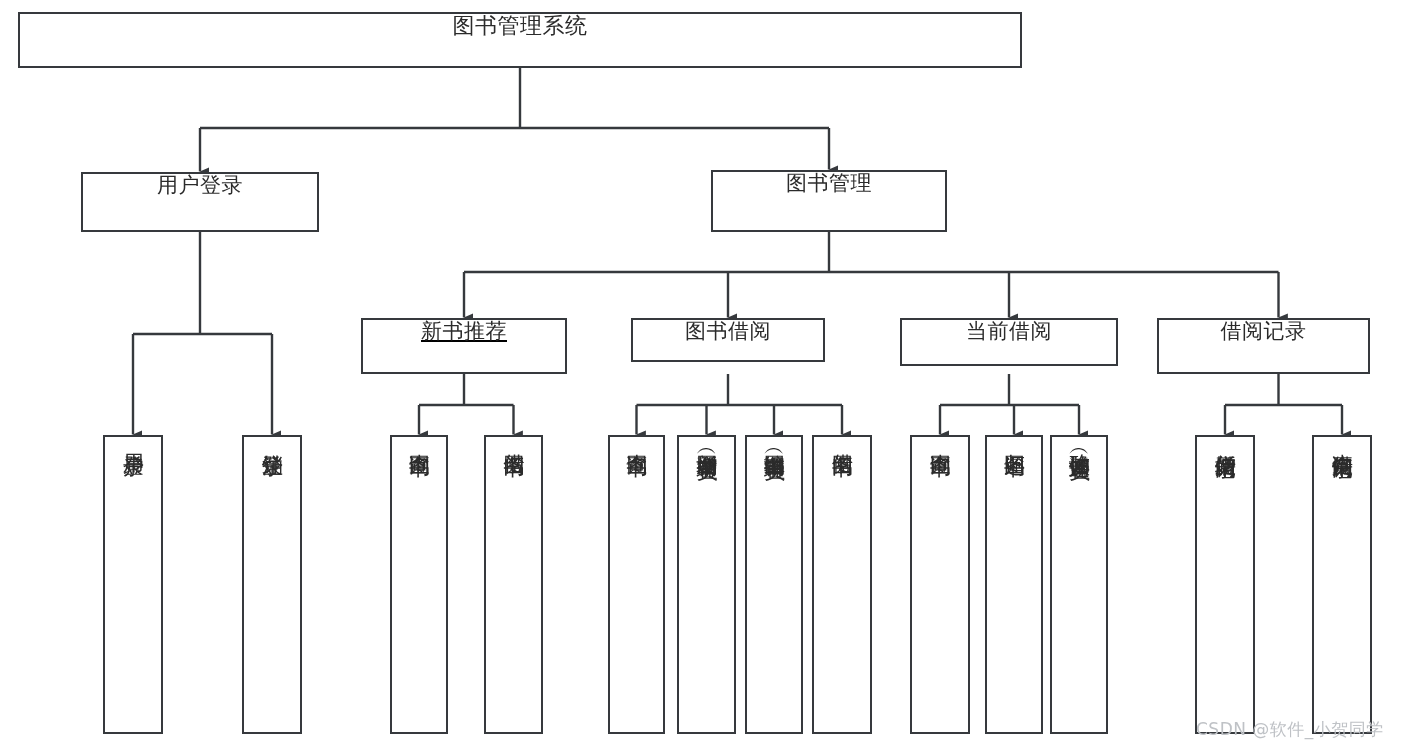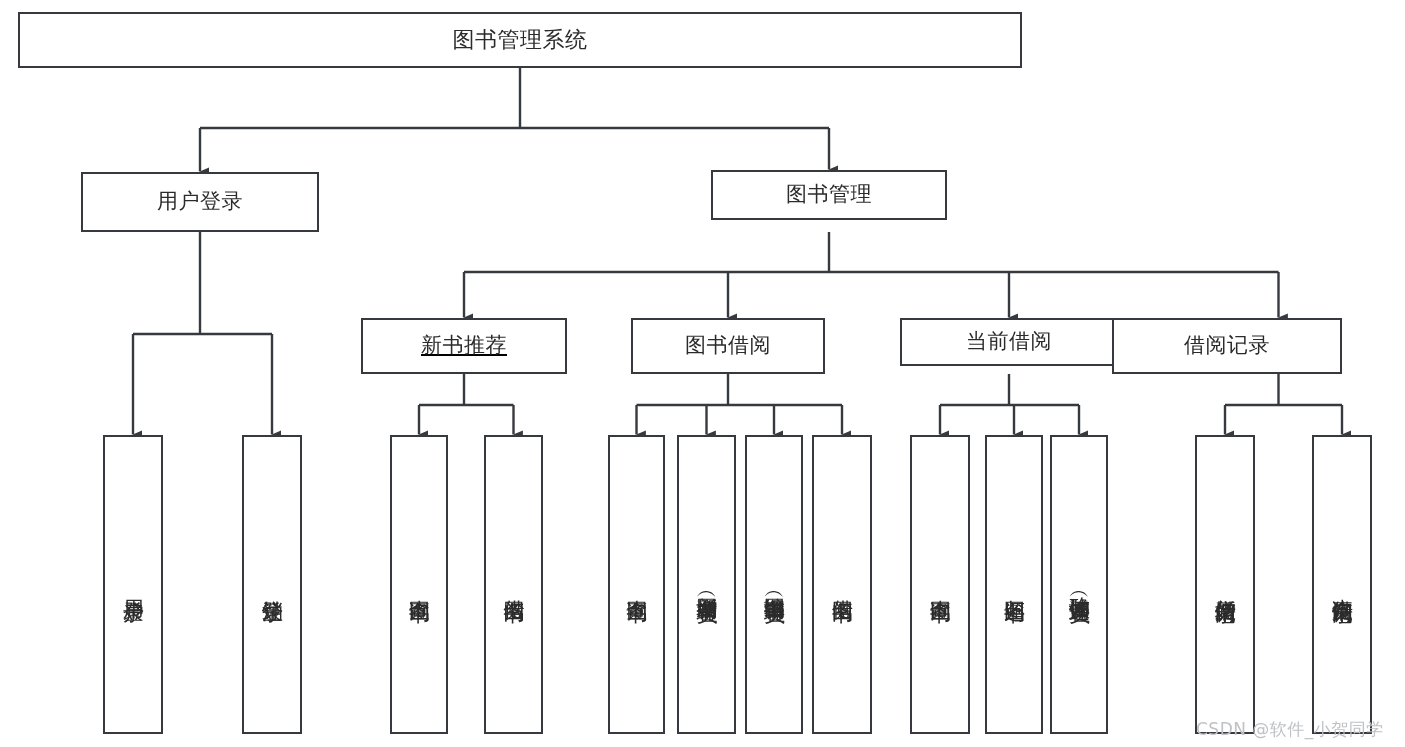--- a/index.html
+++ b/index.html
@@ -25,21 +25,20 @@
     top: 0;
     width: 1405px;
     height: 747px;
   }
   .node-box {
     position: absolute;
     box-sizing: border-box;
     background: #ffffff;
     border: 2px solid #36393d;
     display: flex;
-    align-items: center;
     justify-content: center;
     overflow: hidden;
   }
   .node-label-h {
     font-size: 21px;
     color: #2b2b2b;
     line-height: 1.1;
     white-space: nowrap;
     letter-spacing: 0.5px;
   }
@@ -111,33 +110,33 @@
       </g>
   </svg>
 
   <div id="nodes-layer">
       <div class="node-box node-root" style="left: 18px; top: 12px; width: 1004px; height: 56px;">
         <span class="node-label-h">图书管理系统</span>
       </div>
       <div class="node-box" style="left: 81px; top: 172px; width: 238px; height: 60px;">
         <span class="node-label-h">用户登录</span>
       </div>
-      <div class="node-box" style="left: 711px; top: 170px; width: 236px; height: 50px;">
+      <div class="node-box" style="left: 711px; top: 170px; width: 236px; height: 62px;">
         <span class="node-label-h">图书管理</span>
       </div>
       <div class="node-box" style="left: 361px; top: 318px; width: 206px; height: 56px; text-decoration: underline;">
         <span class="node-label-h">新书推荐</span>
       </div>
-      <div class="node-box" style="left: 631px; top: 318px; width: 194px; height: 56px;">
+      <div class="node-box" style="left: 631px; top: 318px; width: 194px; height: 44px;">
         <span class="node-label-h">图书借阅</span>
       </div>
       <div class="node-box" style="left: 900px; top: 318px; width: 218px; height: 48px;">
         <span class="node-label-h">当前借阅</span>
       </div>
-      <div class="node-box" style="left: 1112px; top: 318px; width: 230px; height: 56px;">
+      <div class="node-box" style="left: 1157px; top: 318px; width: 213px; height: 56px;">
         <span class="node-label-h">借阅记录</span>
       </div>
       <div class="node-box" style="left: 103px; top: 435px; width: 60px; height: 299px;">
         <span class="node-label-v">用户登录</span>
       </div>
       <div class="node-box" style="left: 242px; top: 435px; width: 60px; height: 299px;">
         <span class="node-label-v">注销登录</span>
       </div>
       <div class="node-box" style="left: 390px; top: 435px; width: 58px; height: 299px;">
         <span class="node-label-v">查询图书</span>

